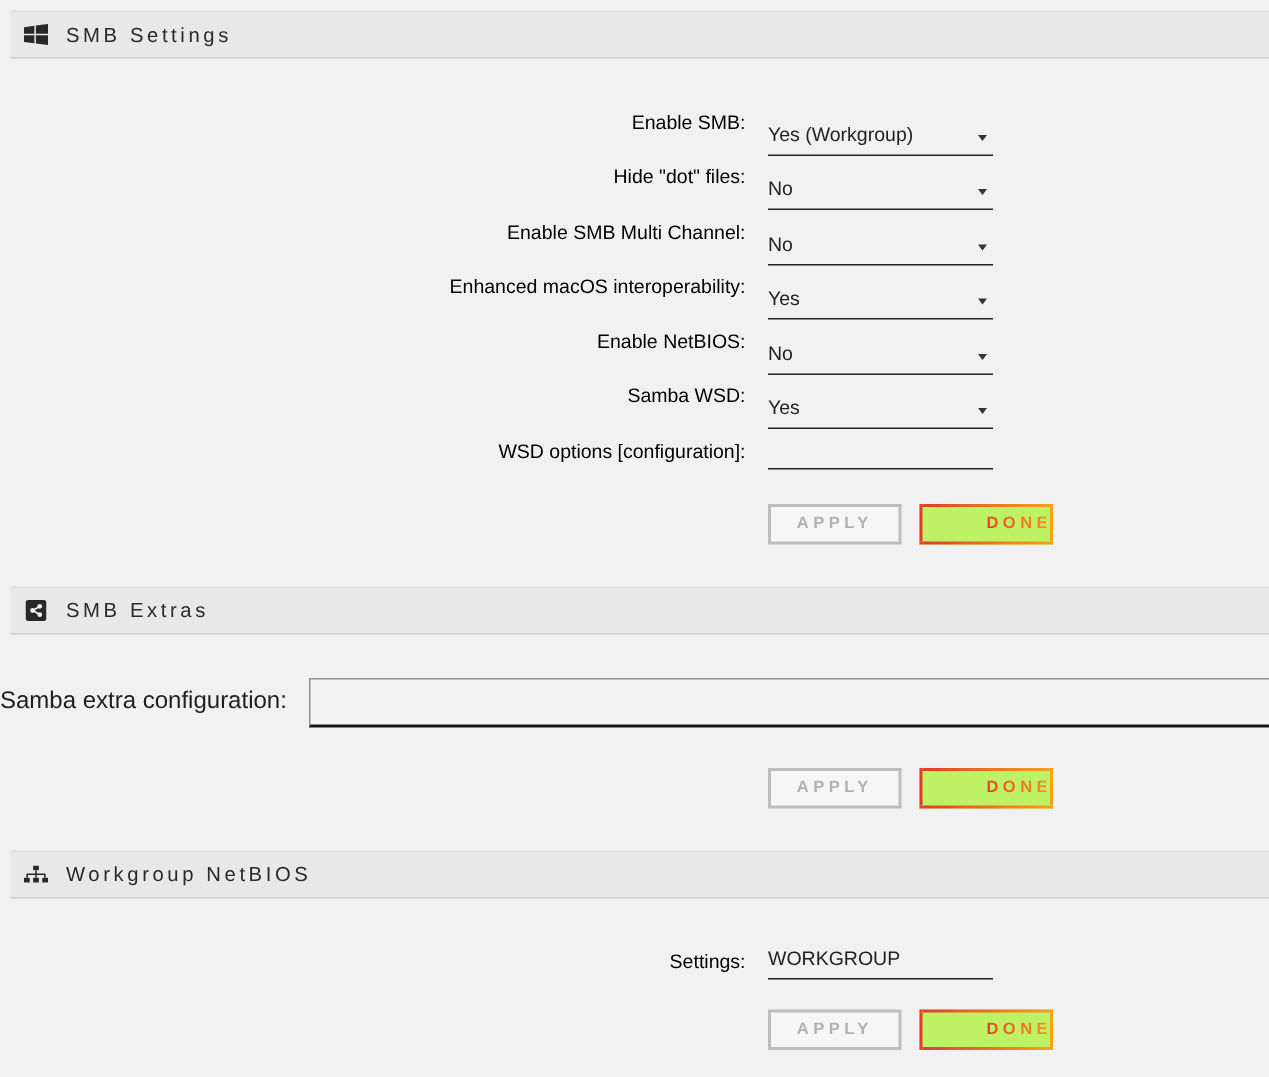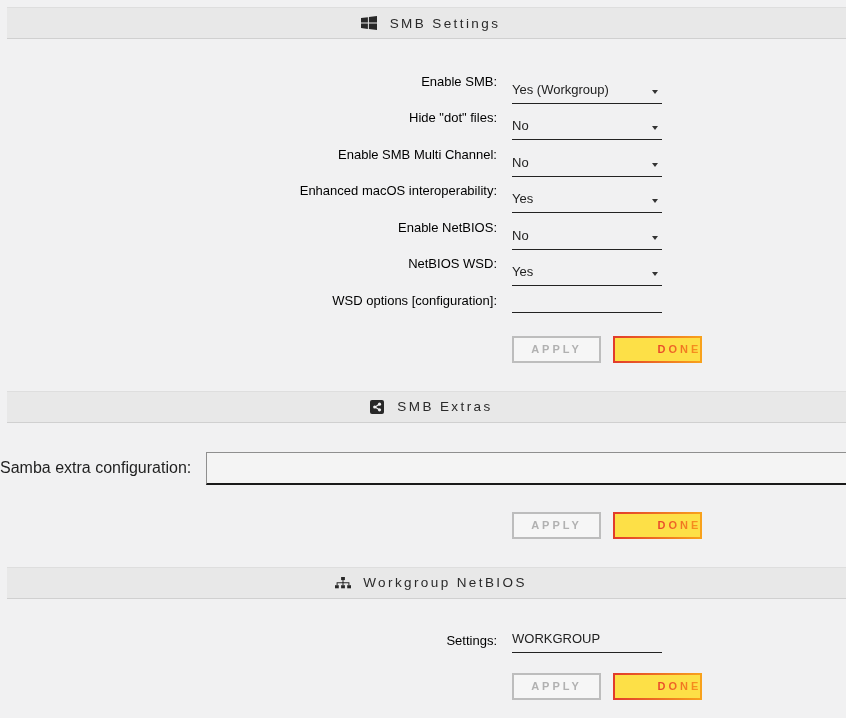--- a/index.html
+++ b/index.html
@@ -12,21 +12,20 @@
   }
   .section-header {
     margin-left: 7px;
     height: 32px;
     background: #e8e8e8;
     border-top: 1px solid #dedede;
     border-bottom: 1px solid #d0d0d0;
     display: flex;
     align-items: center;
     padding-left: 8px;
-    justify-content: center;
   }
   .section-header .hicon { width: 17px; display: flex; align-items: center; justify-content: center; }
   .section-header .htitle {
     margin-left: 12px;
     font-size: 13.5px;
     letter-spacing: 2.4px;
     color: #2a2a2a;
   }
   .rows { margin-top: 24px; }
   .row { display: flex; align-items: center; height: 36.5px; }
@@ -95,21 +94,21 @@
     user-select: none;
   }
   .btn-apply {
     border: 2px solid #bdbdbd;
     color: #b1b1b1;
     background: #f6f6f6;
   }
   .btn-done {
     border: 2px solid #e8432c;
     border-image: linear-gradient(90deg, #e23b2b, #f8a21c) 1;
-    background: #fde047;
+    background: #bef264;
     padding-left: 44px;
   }
   .btn-done .lbl { color: #f47b20; }
   @supports ((-webkit-background-clip: text) or (background-clip: text)) {
     .btn-done .lbl {
       background: linear-gradient(90deg, #e8432c, #f89b1b);
       -webkit-background-clip: text;
       background-clip: text;
       color: transparent;
       -webkit-text-fill-color: transparent;
@@ -166,21 +165,21 @@
       </div>
     </div>
     <div class="row">
       <div class="flabel">Enable NetBIOS:</div>
       <div class="ctrl select">
         <span class="val">No</span>
         <span class="caret"></span>
       </div>
     </div>
     <div class="row">
-      <div class="flabel">NetBIOS WSD:</div>
+      <div class="flabel">Samba WSD:</div>
       <div class="ctrl select">
         <span class="val">Yes</span>
         <span class="caret"></span>
       </div>
     </div>
     <div class="row">
       <div class="flabel">WSD options [configuration]:</div>
       <input class="ctrl line-input" value="" style="">
     </div>
   </div>

